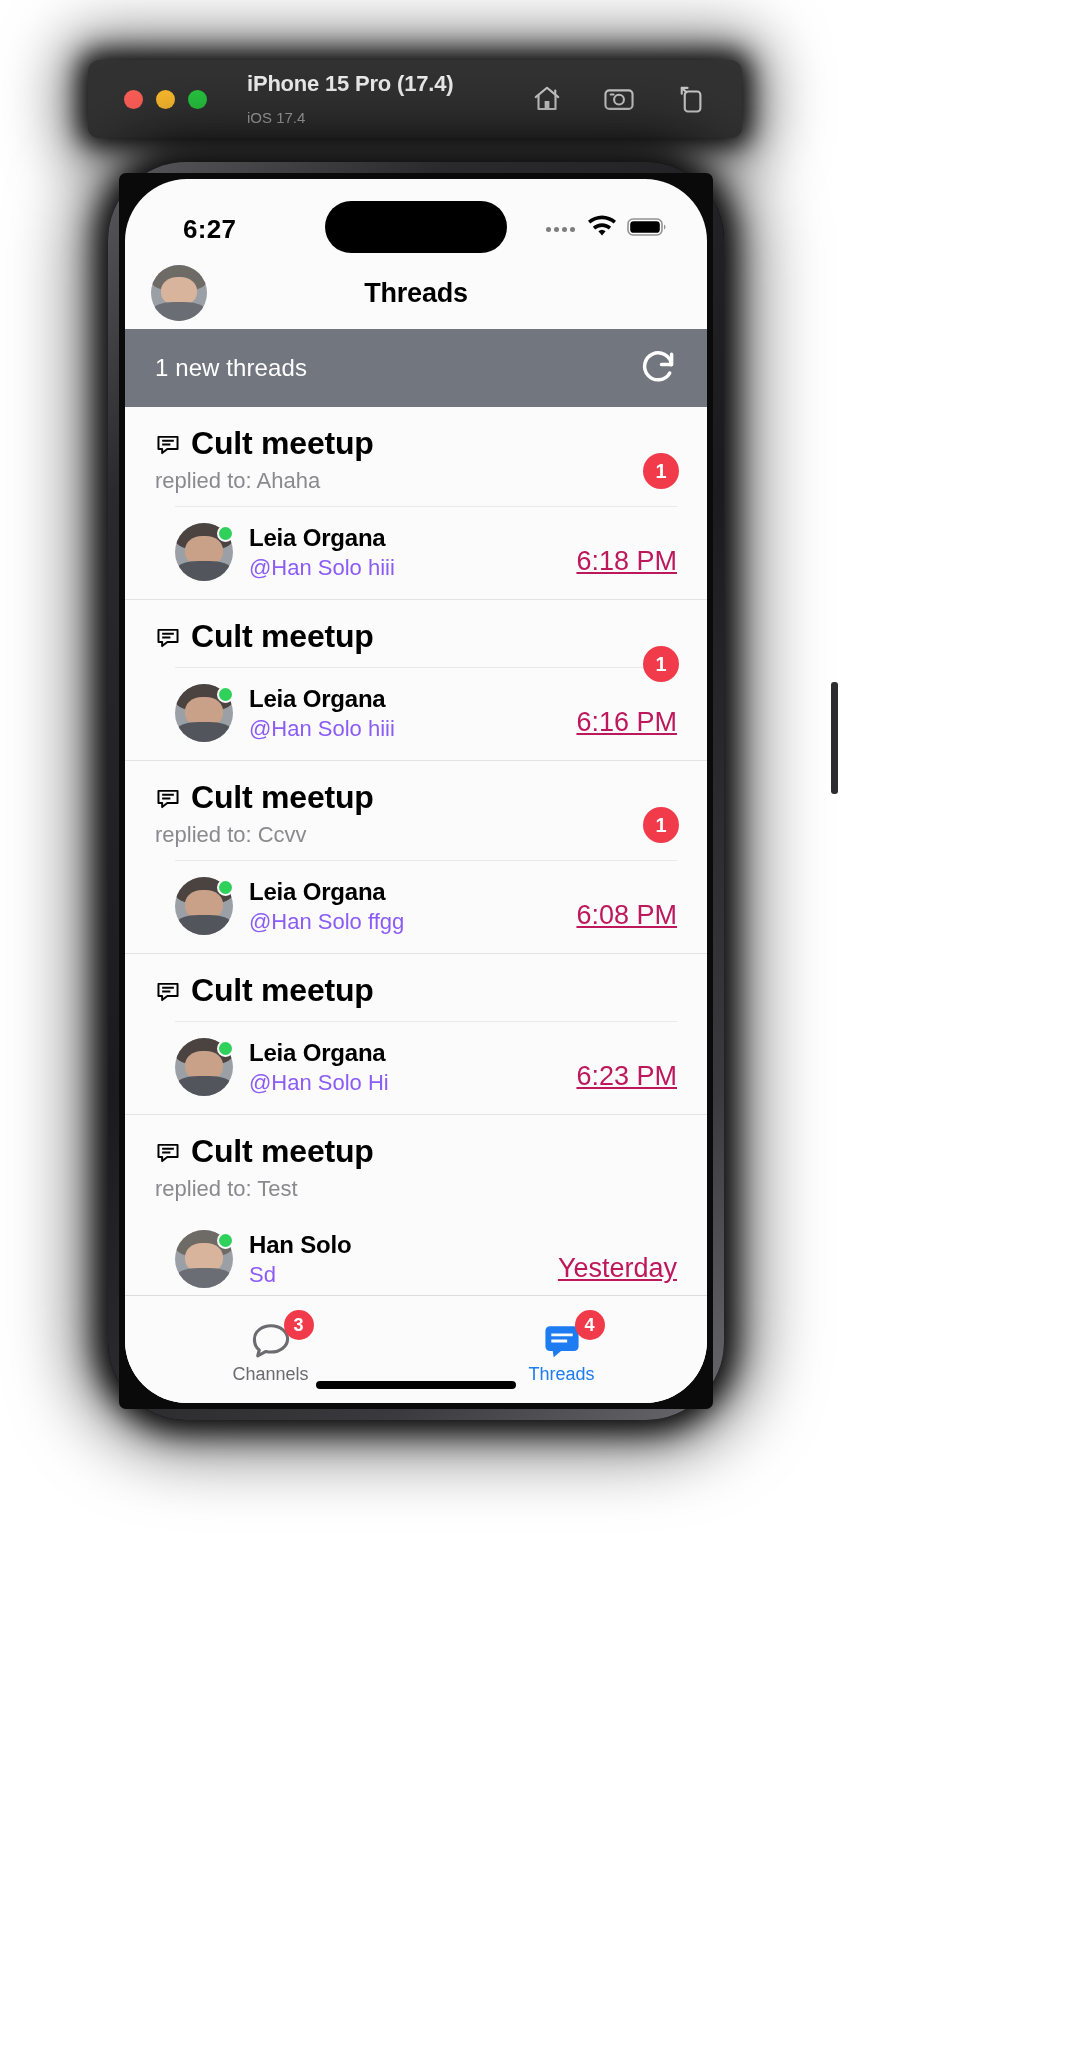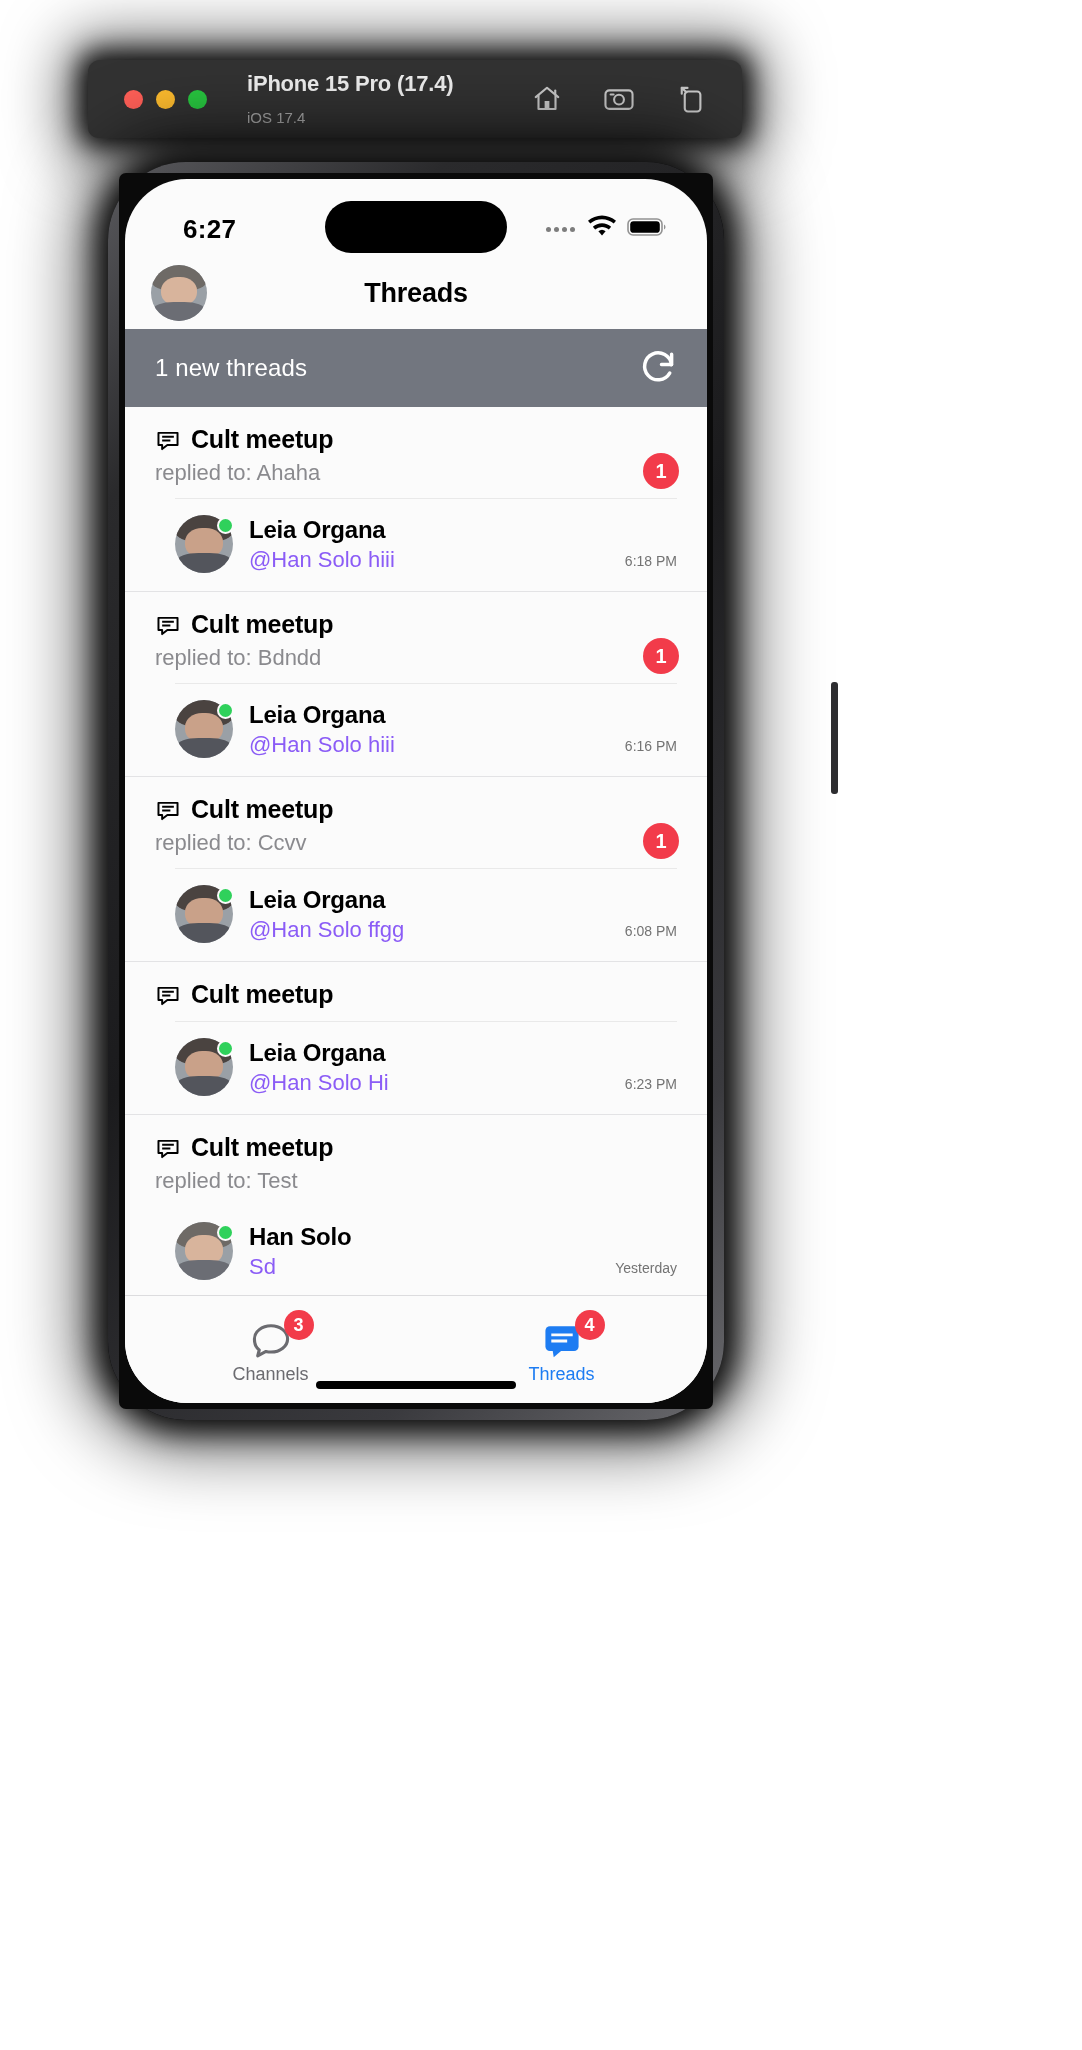--- a/index.html
+++ b/index.html
@@ -183,21 +183,21 @@
     padding: 18px 0 0 0;
     border-bottom: 1px solid #e3e3e5;
   }
   .thread:last-child { border-bottom: none; }
   .thread-head {
     display: flex; align-items: center; gap: 10px;
     padding: 0 30px;
   }
   .ch-icon { color: #000; display: flex; align-items: center; }
   .thread-title {
-    font-size: 25px; font-weight: bold; color: #000;
+    font-size: 32px; font-weight: bold; color: #000;
     letter-spacing: -0.2px;
   }
   .thread-sub {
     font-size: 22px; color: #8a8a8e;
     padding: 6px 30px 0 30px;
   }
   .badge-unread {
     position: absolute;
     right: 28px; top: 46px;
     min-width: 36px; height: 36px;
@@ -227,23 +227,23 @@
   }
   .presence {
     position: absolute; right: -1px; top: 2px;
     width: 17px; height: 17px; border-radius: 50%;
     background: #2fd15b; border: 2px solid #fbfbfb;
   }
   .msg-texts { display: flex; flex-direction: column; min-width: 0; flex: 1 1 auto; }
   .msg-name { font-size: 24px; font-weight: bold; color: #000; letter-spacing: -0.2px; }
   .msg-preview { font-size: 22px; color: #8b5cf6; margin-top: 3px; }
   .msg-time {
-    font-size: 14px; color: #737373;
+    font-size: 27px; color: #be185d;
     align-self: flex-end; margin-bottom: 4px;
-    white-space: nowrap; margin-left: 12px;
+    white-space: nowrap; margin-left: 12px; text-decoration: underline;
   }
 
   
   .tabbar {
     flex: 0 0 auto;
     height: 108px;
     border-top: 1px solid #dcdcde;
     background: #fbfbfb;
     display: flex;
   }
@@ -432,21 +432,20 @@
           <div class="thread">
             <div class="thread-head">
               <span class="ch-icon">
                 <svg width="26" height="26" viewBox="0 0 24 24" fill="none" stroke="currentColor" stroke-width="1.8" stroke-linejoin="round">
                   <path d="M3.2 5.4h17.6v11.2h-9.4L6.6 20.4v-3.8H3.2z"></path>
                   <path d="M6.6 9h10.8M6.6 12.4h7.6"></path>
                 </svg>
               </span>
               <span class="thread-title">Cult meetup</span>
             </div>
-            <div class="thread-sub">replied to: Bdndd</div>
             <div class="badge-unread">1</div>
             <div class="msg-row">
               <div class="msg-avatar-wrap">
                 <div class="msg-avatar">
                   <div class="face">
                       <span class="hair"></span>
                       <span class="skin"></span>
                       <span class="body"></span>
                     </div>
                 </div>

